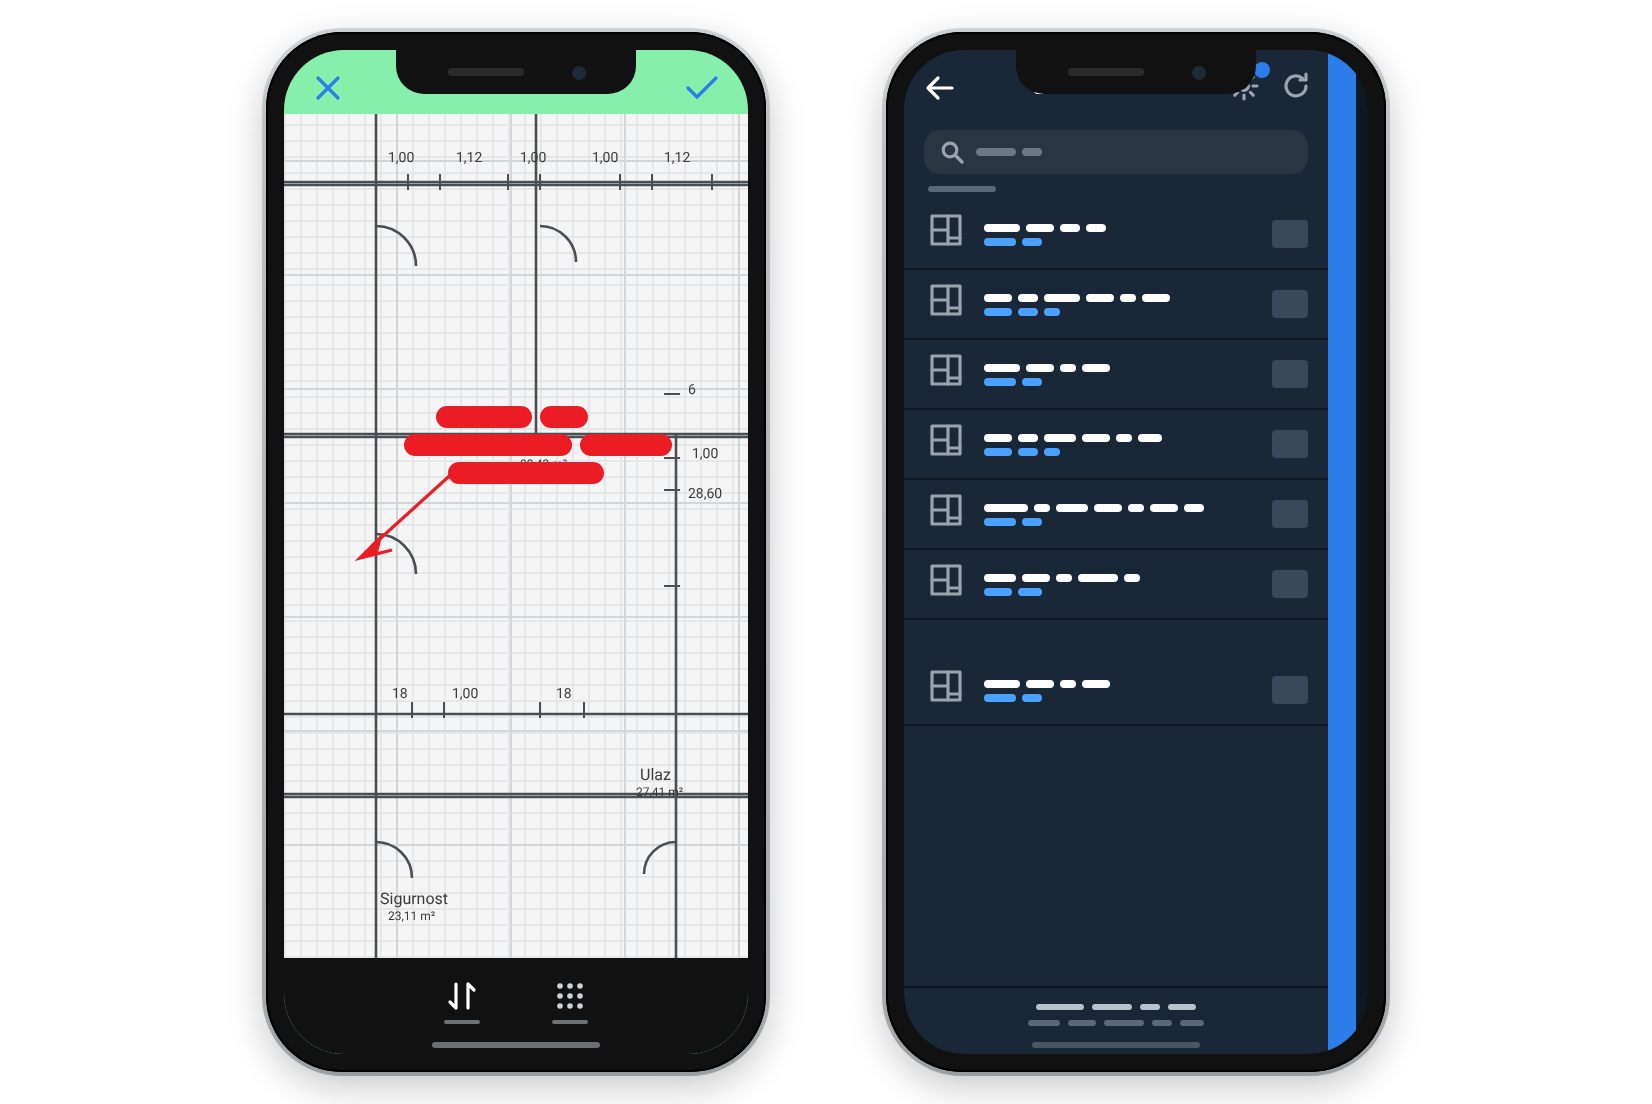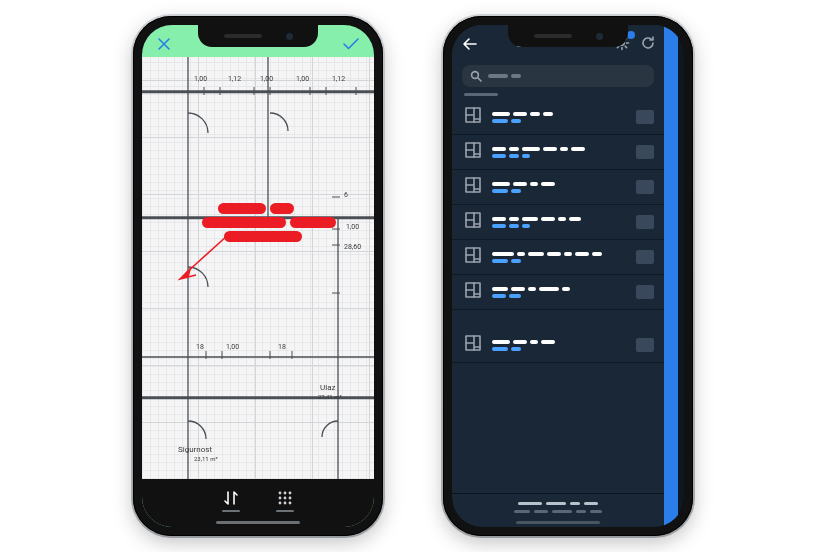--- a/index.html
+++ b/index.html
@@ -254,21 +254,21 @@
 
       <span class="bp-label" style="left:202px;top:134px">6</span>
       <span class="bp-label" style="left:118px;top:172px;font-size:6px">89,43 m²</span>
       <span class="bp-label" style="left:202px;top:186px">28,60</span>
       <span class="bp-label" style="left:204px;top:166px">1,00</span>
 
       <span class="bp-label" style="left:54px;top:286px">18</span>
       <span class="bp-label" style="left:84px;top:286px">1,00</span>
       <span class="bp-label" style="left:136px;top:286px">18</span>
 
-      <span class="bp-label" style="left:36px;top:388px;font-size:8px">Sigurnost</span>
+      <span class="bp-label" style="left:48px;top:388px;font-size:8px">Sigurnost</span>
       <span class="bp-label" style="left:52px;top:398px;font-size:6px">23,11 m²</span>
       <span class="bp-label" style="left:178px;top:326px;font-size:8px">Ulaz</span>
       <span class="bp-label" style="left:176px;top:336px;font-size:6px">27,41 m²</span>
 
       <div class="ann-red-bar" style="left:76px;top:146px;width:48px"></div>
       <div class="ann-red-bar" style="left:128px;top:146px;width:24px"></div>
       <div class="ann-red-bar" style="left:60px;top:160px;width:84px"></div>
       <div class="ann-red-bar" style="left:148px;top:160px;width:46px"></div>
       <div class="ann-red-bar" style="left:82px;top:174px;width:78px"></div>
 

